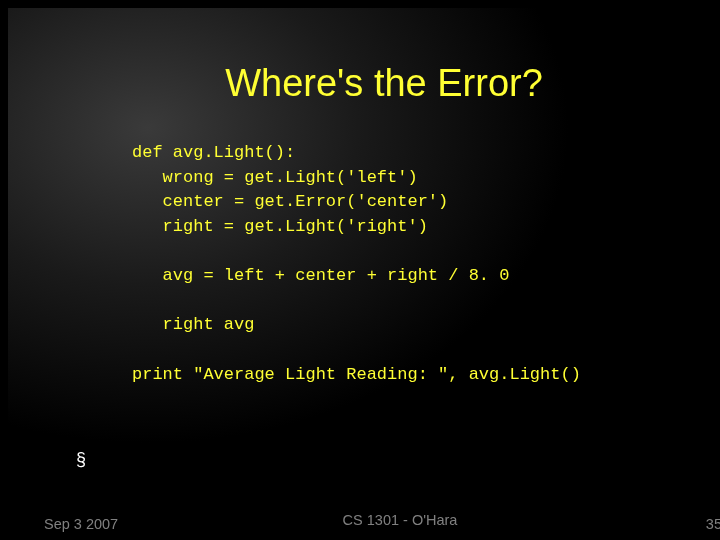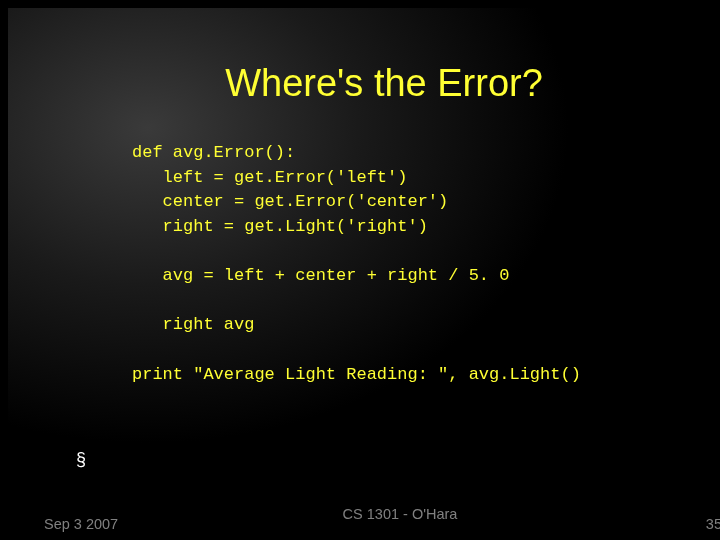--- a/index.html
+++ b/index.html
@@ -48,36 +48,36 @@
   }
   .footer {
     position: absolute;
     bottom: 16px;
     left: 0;
     width: 100%;
     font-size: 14.5px;
     color: #808080;
   }
   .footer-left { position: absolute; left: 4px; bottom: 0; }
-  .footer-center { position: absolute; left: 50%; transform: translateX(-50%); bottom: 10px; }
+  .footer-center { position: absolute; left: 50%; transform: translateX(-50%); bottom: 4px; }
   .footer-right { position: absolute; right: 22px; bottom: 0; text-align: center; }
 </style>
 </head>
 <body>
 
 <div class="slide">
 
   <h1 class="title">Where's the Error?</h1>
 
-  <div class="code-block"><span>def avg.Error():</span>
-<span>   left = get.Error('left')</span>
+  <div class="code-block"><span>def avg.Light():</span>
+<span>   wrong = get.Light('left')</span>
 <span>   center = get.Error('center')</span>
 <span>   right = get.Light('right')</span>
 <span></span>
-<span>   avg = left + center + right / 5. 0</span>
+<span>   avg = left + center + right / 8. 0</span>
 <span></span>
 <span>   right avg</span>
 <span></span>
 <span>print "Average Light Reading: ", avg.Light()</span></div>
 
   <div class="bullet-area">
     <div class="bullet">
       <span class="bullet-marker">§</span>
     </div>
   </div>

